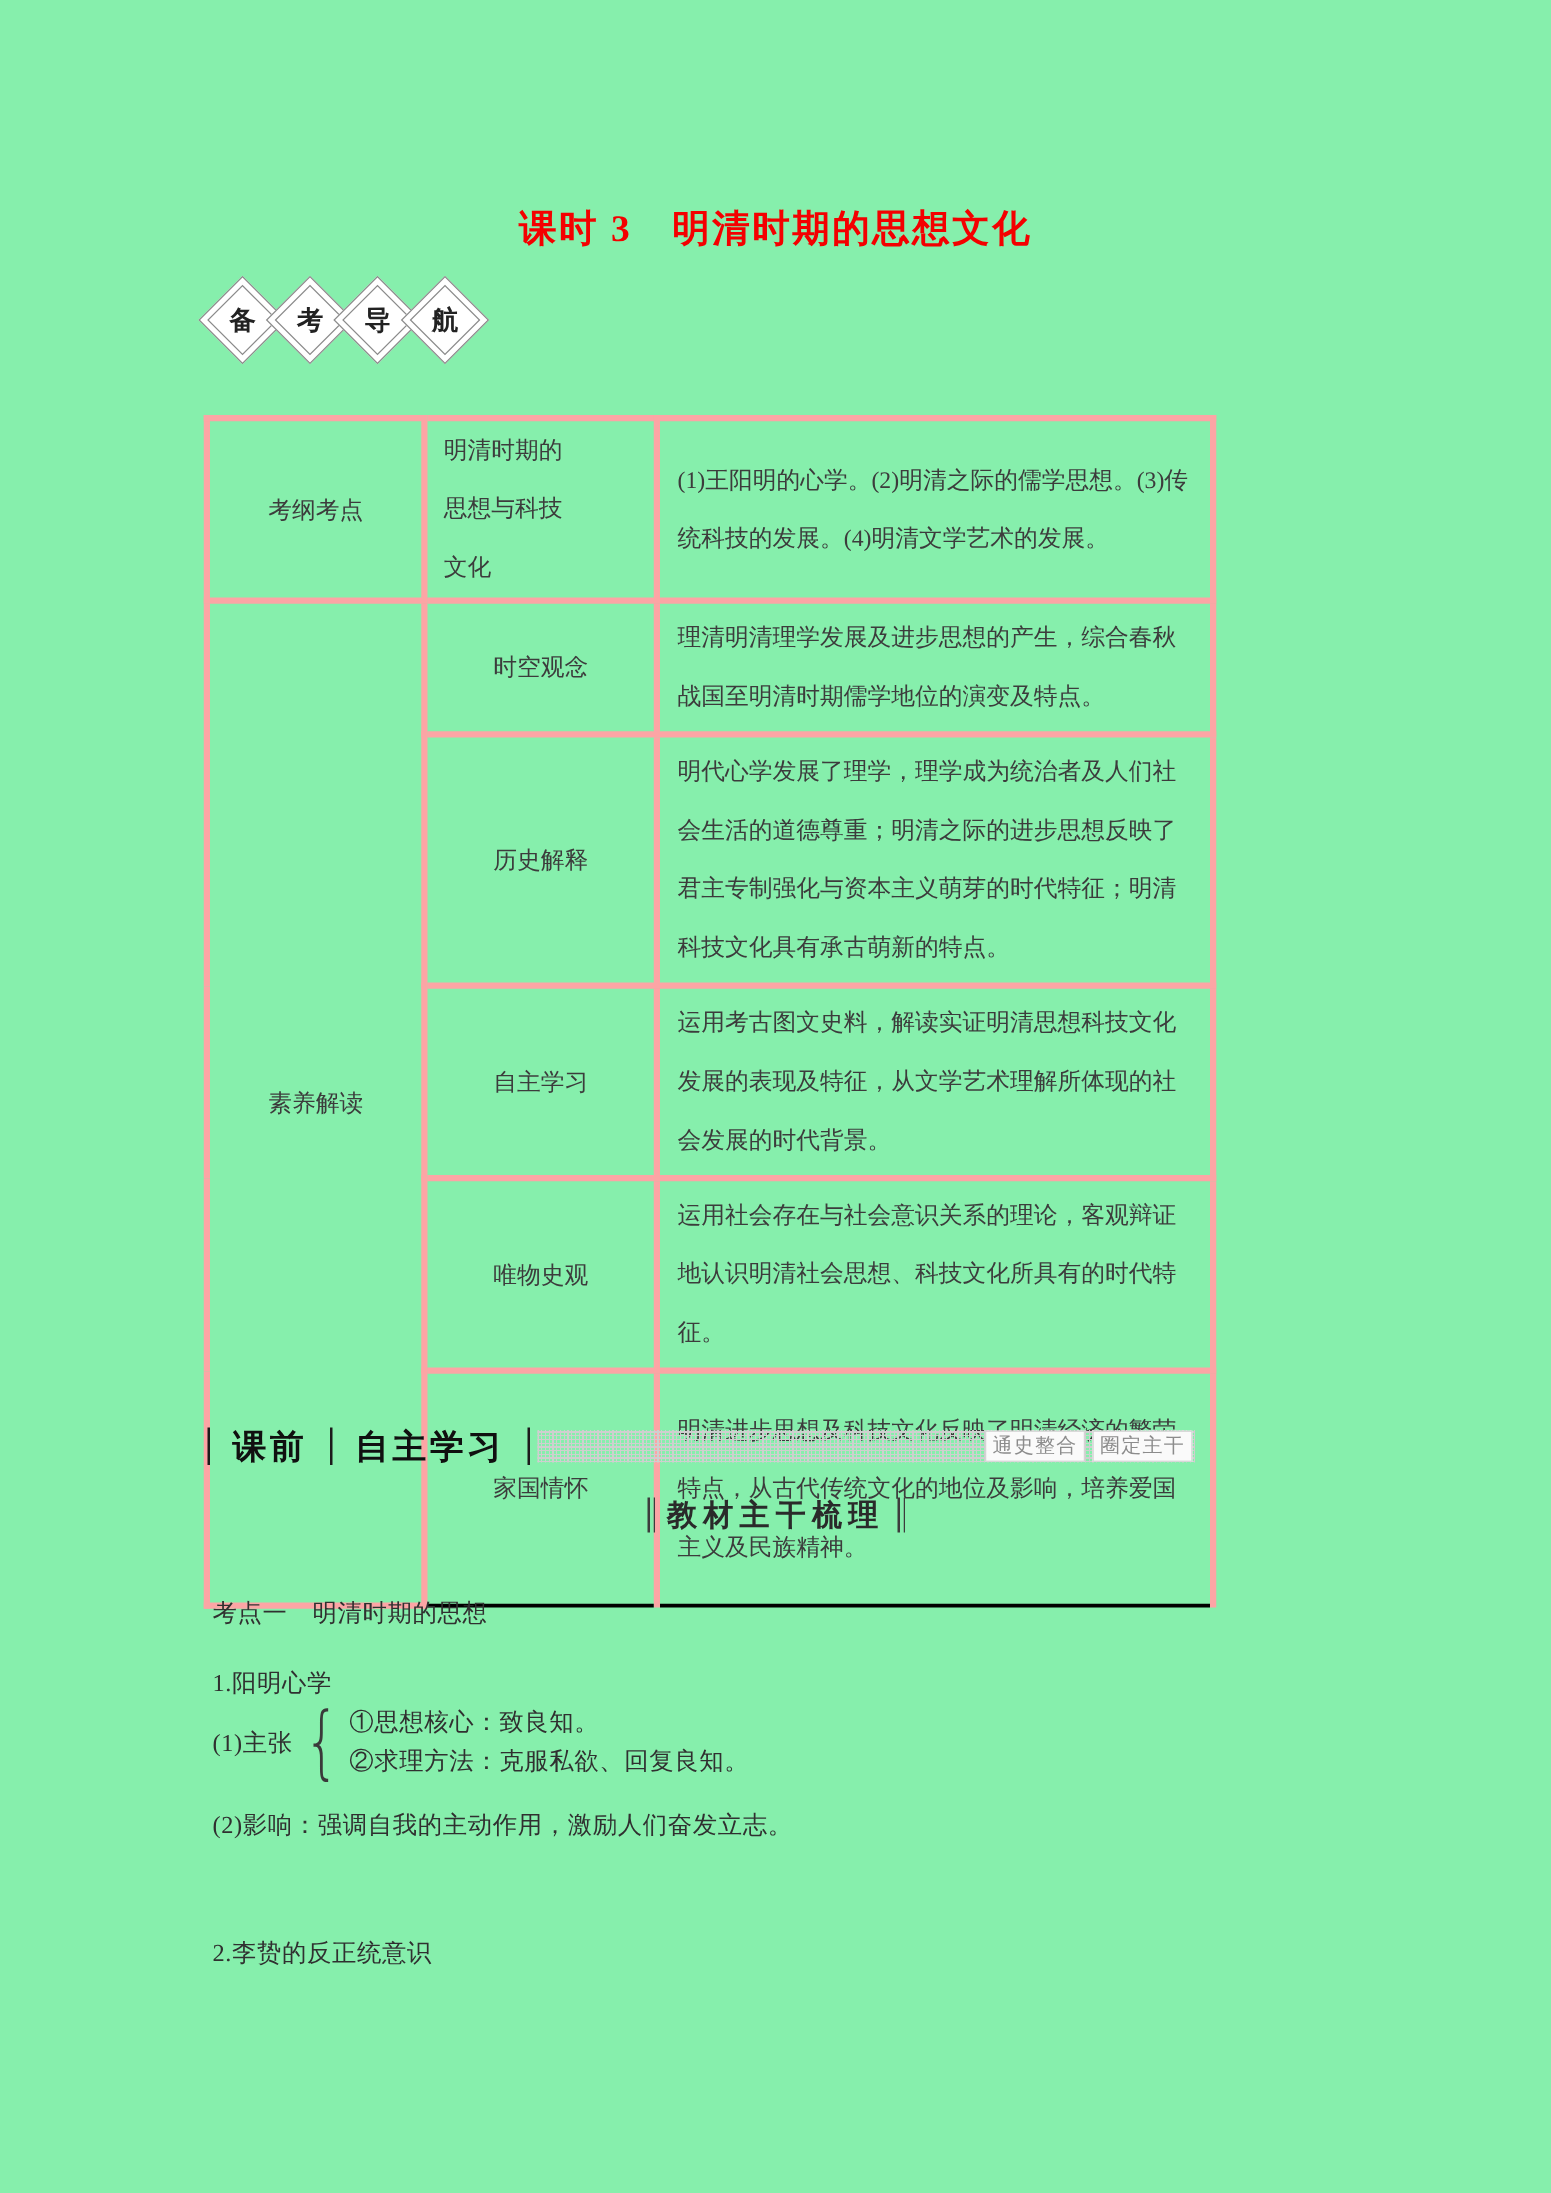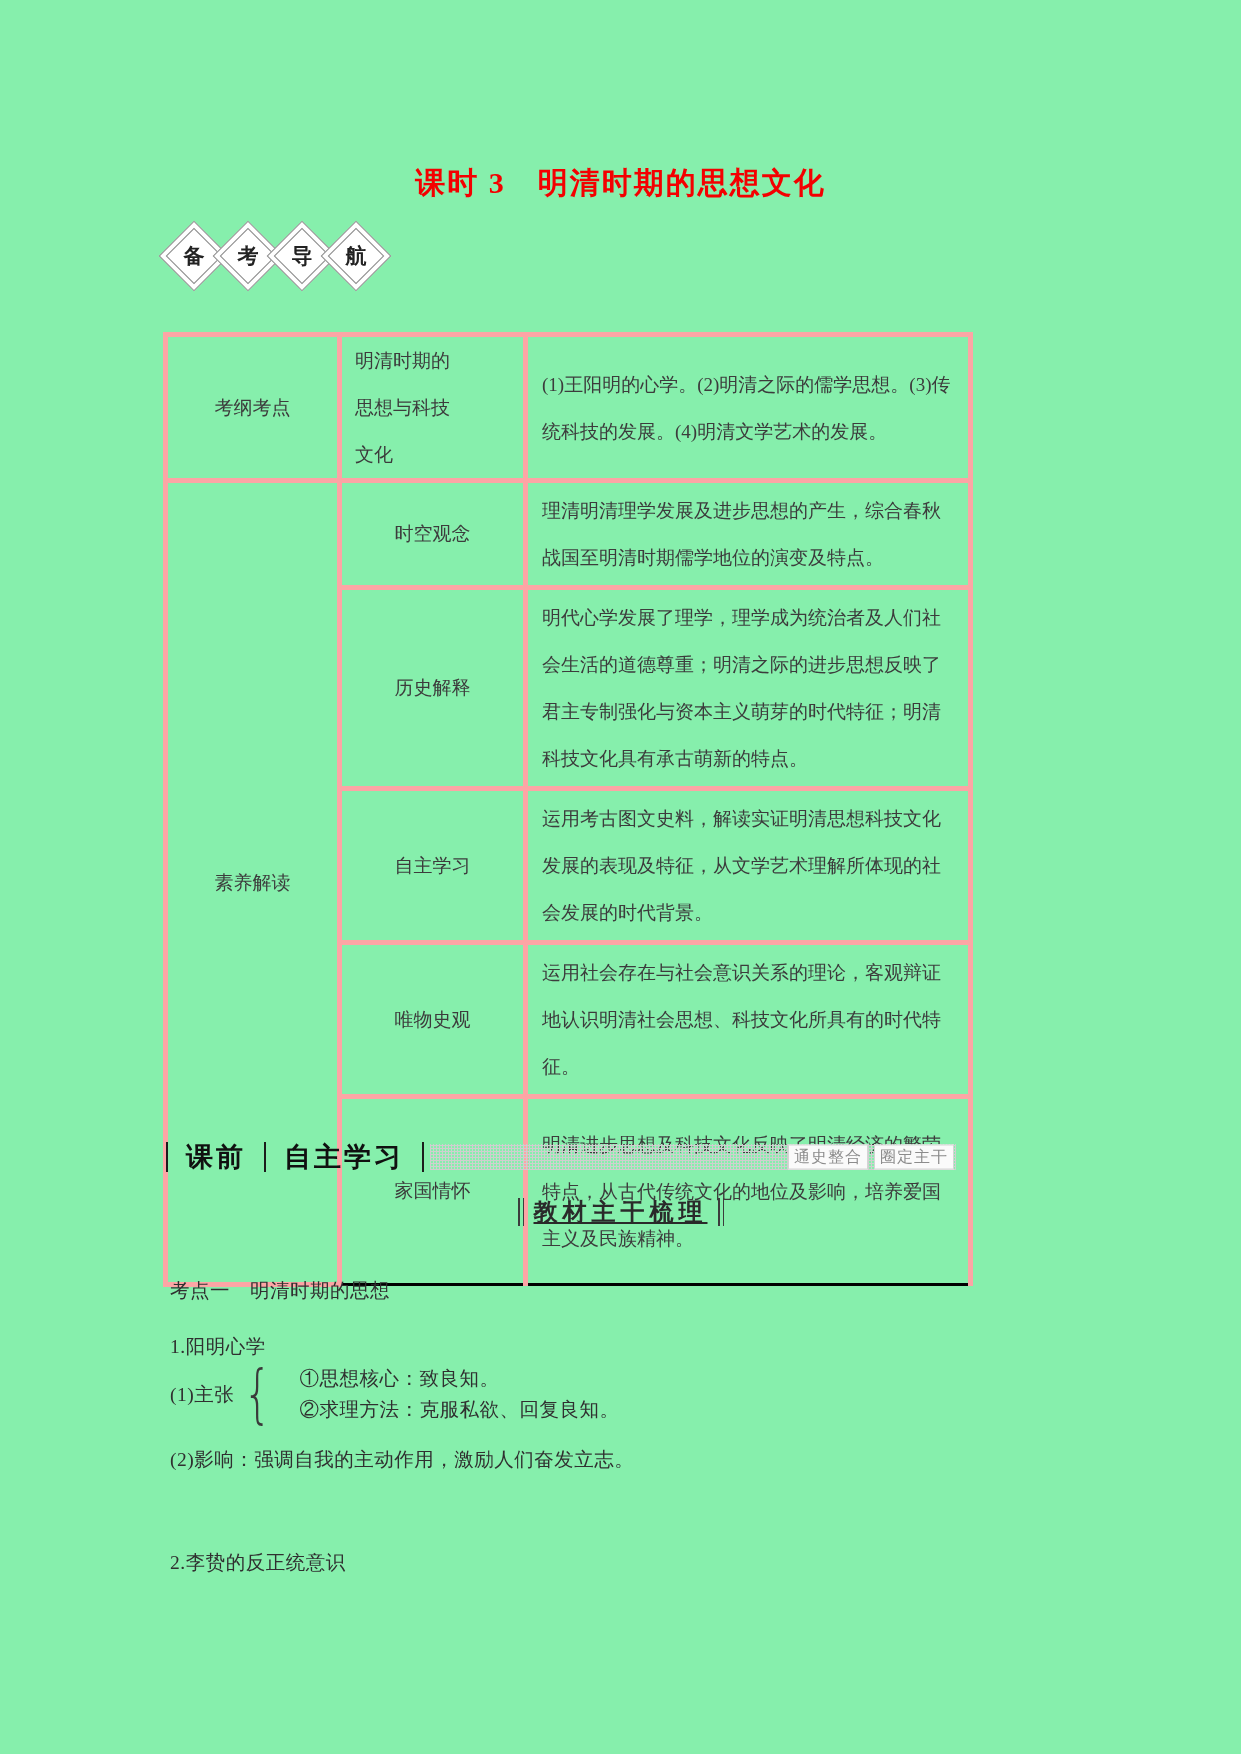--- a/index.html
+++ b/index.html
@@ -65,33 +65,33 @@
   .subsection {
     position:absolute; top:1196px; left:0; width:100%;
     display:flex; align-items:center; justify-content:center;
   }
   .dbar {
     display:inline-block; width:6px; height:28px;
     border-left:2.5px solid #3c3c3c; border-right:1.5px solid #3c3c3c;
   }
   .subsection .sub-title {
     font-family:"Liberation Sans","DejaVu Sans",sans-serif; font-weight:bold;
-    font-size:24px; color:#2a2a2a; letter-spacing:5px; margin:0 10px;text-decoration:underline;
+    font-size:24px; color:#2a2a2a; letter-spacing:5px; margin:0 10px;
   }
   
   .cline { position:absolute; left:170px; font-size:19.5px; color:#303030; letter-spacing:0.5px; }
   .kaodian  { top:1277px; }
   .item1    { top:1333px; }
   .zhuzhang { top:1362px; display:flex; align-items:center; }
   .zz-label { font-size:19.5px; }
   .brace {
     font-family:"DejaVu Sans",sans-serif; font-weight:200; font-size:64px;
     line-height:1; color:#3a3a3a; transform:scaleX(0.7); margin:0 1px 0 3px;
   }
-  .zz-items  { display:flex; flex-direction:column;margin-left:20px; }
+  .zz-items  { display:flex; flex-direction:column; }
   .zz-items .zz-line { line-height:31px; white-space:nowrap; }
   .yingxiang { top:1446px;text-align:center; }
   .item2     { top:1549px; }
 </style>
 </head>
 <body>
 
 <div class="page">
 
   <div class="page-title">课时 3　明清时期的思想文化</div>

